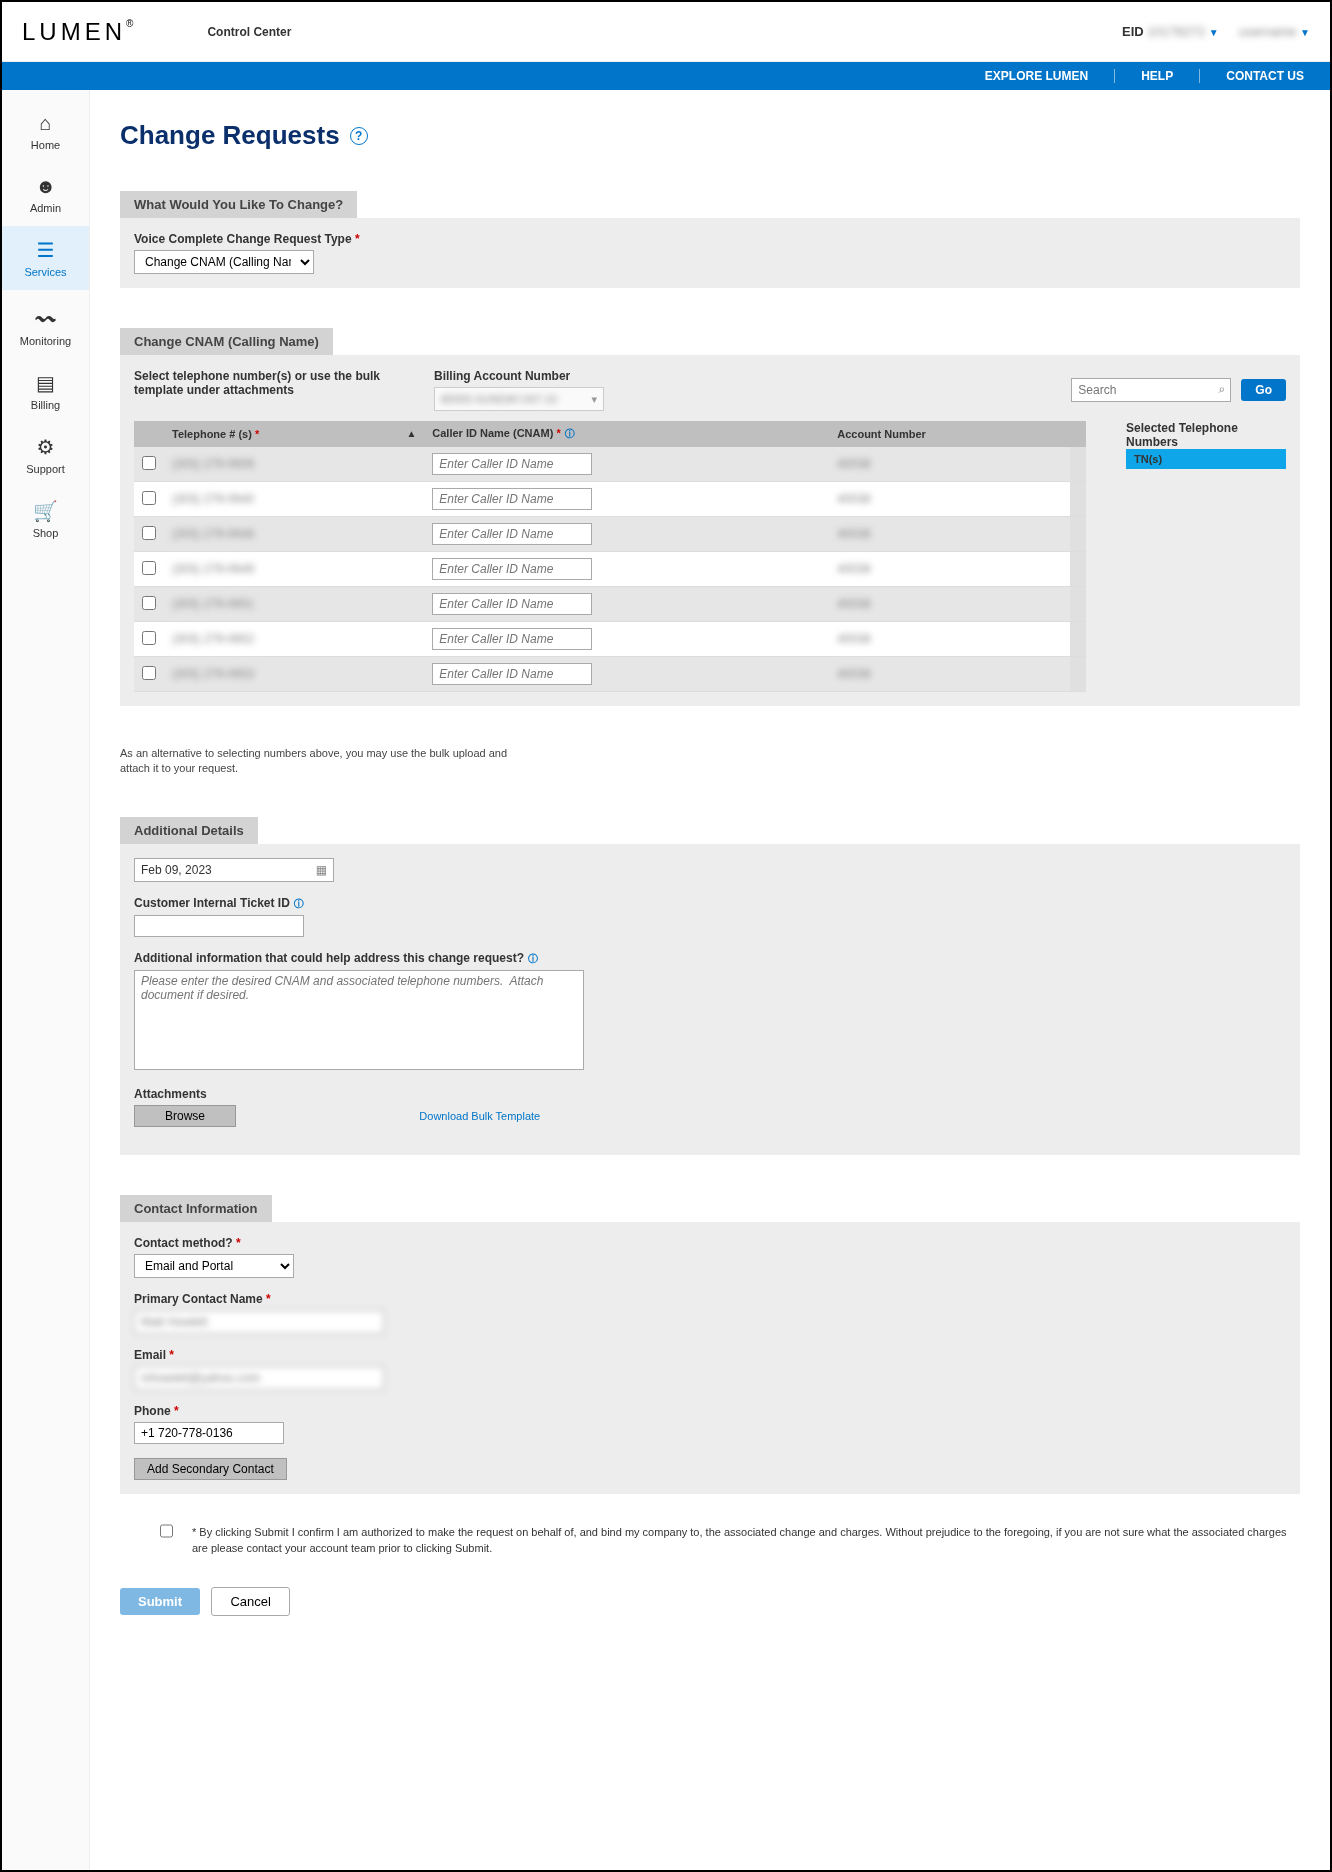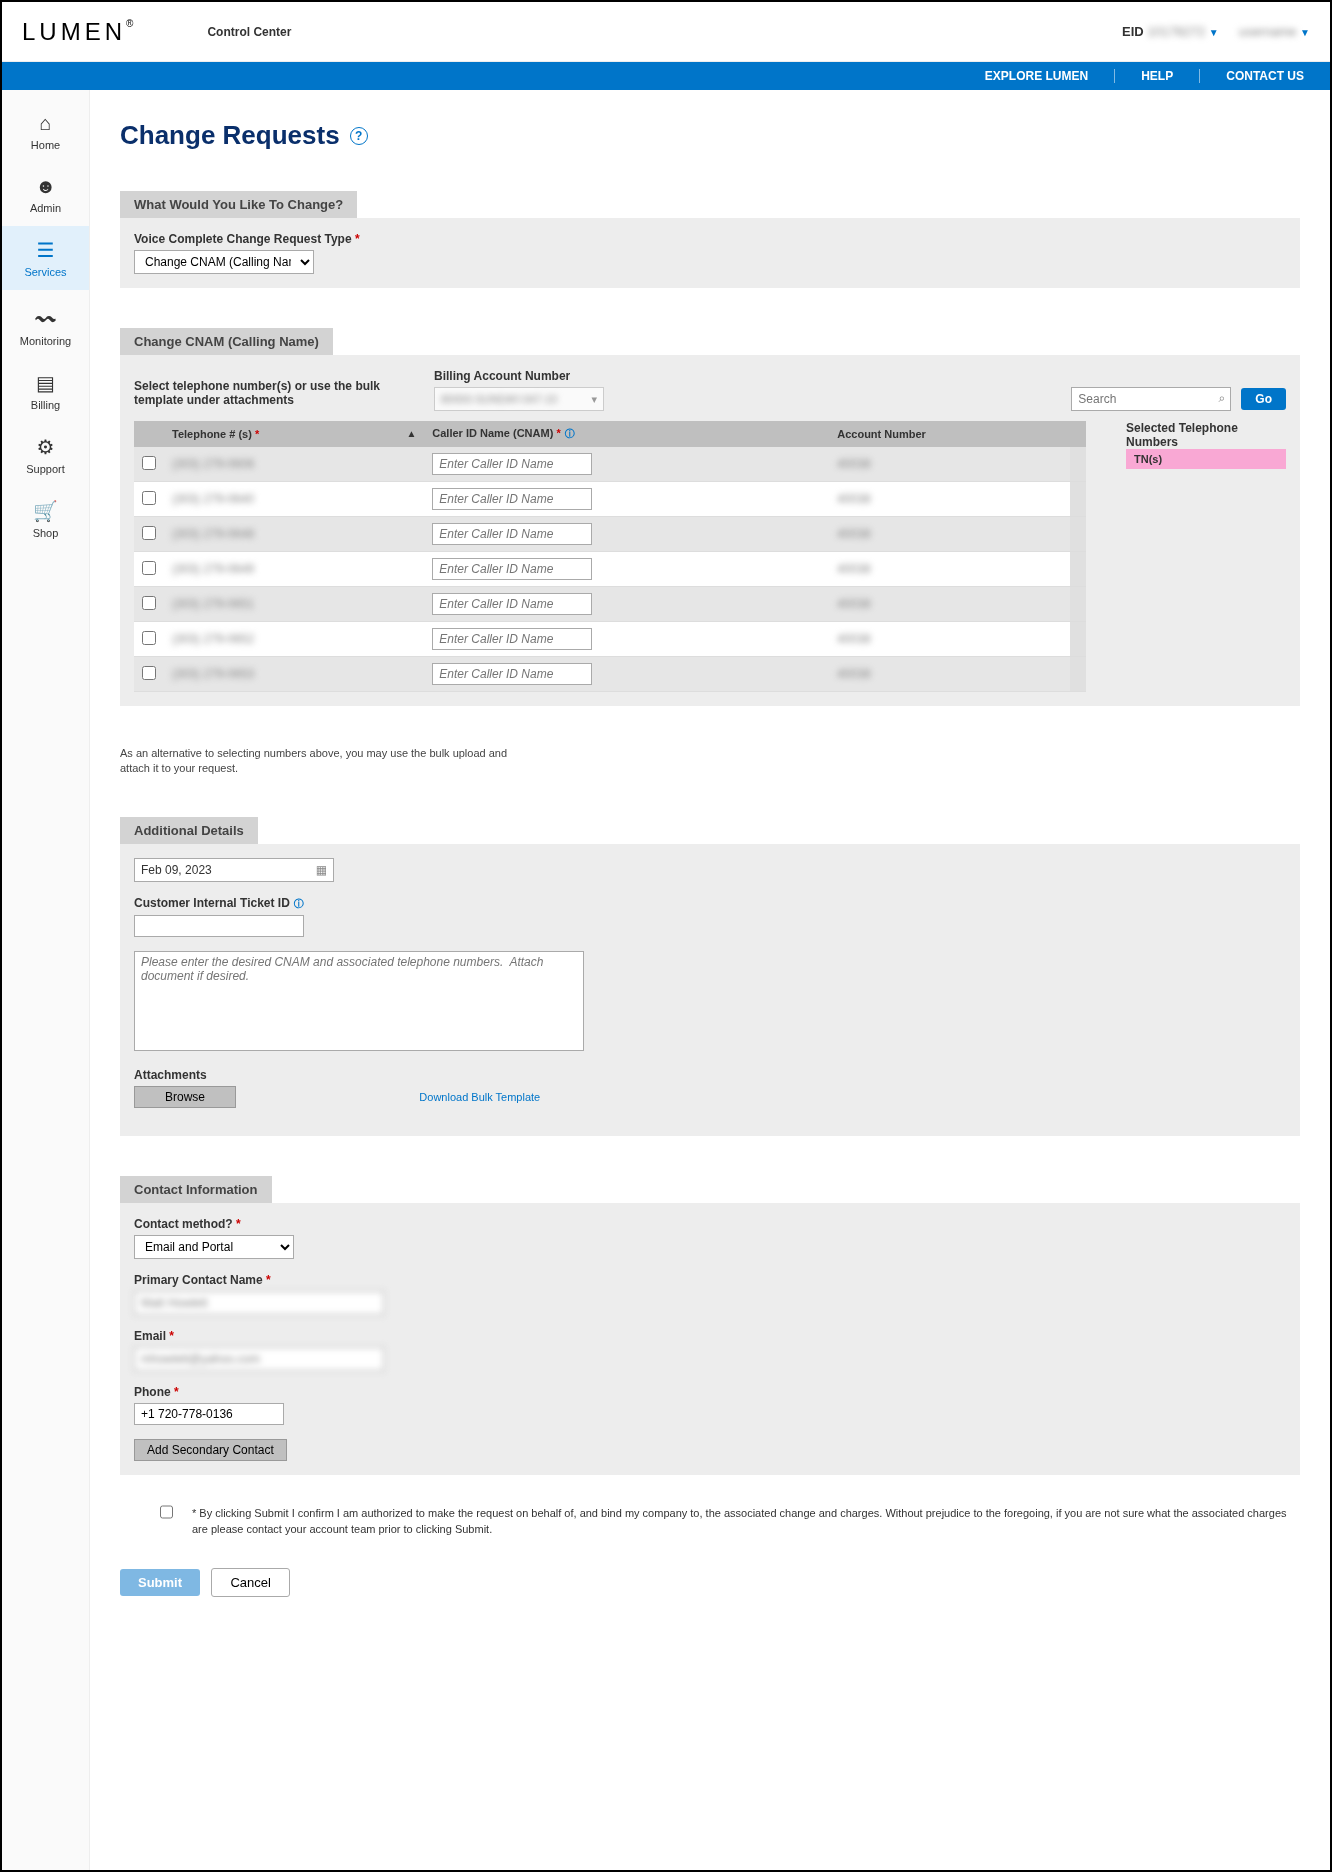--- a/index.html
+++ b/index.html
@@ -23,36 +23,36 @@
 .content { flex: 1; padding: 30px 30px; overflow-y: auto; }
 .page-title { color: #0a2f6b; font-size: 26px; font-weight: bold; display: flex; align-items: center; gap: 10px; }
 .help-circle { display: inline-flex; align-items: center; justify-content: center; width: 18px; height: 18px; border-radius: 50%; border: 1.5px solid #0075c9; color: #0075c9; font-size: 12px; }
 .section { margin-top: 40px; }
 .section-tab { display: inline-block; background: #d3d3d3; padding: 6px 14px; font-size: 13px; font-weight: bold; color: #444; }
 .section-body { background: #ededed; padding: 14px; }
 .field-label { font-size: 12px; font-weight: bold; margin-bottom: 4px; display: block; }
 .req { color: #c00; }
 .select, .text-input, .textarea { border: 1px solid #aaa; background: #fff; padding: 3px 6px; font-size: 12px; font-family: inherit; }
 .select { height: 24px; }
-.top-controls { display: flex; align-items: flex-end; gap: 40px; margin-bottom: 10px; }
+.top-controls { display: flex; gap: 40px; margin-bottom: 10px; }
 .search-input { width: 160px; height: 24px; }
 .go-btn { background: #0075c9; color: #fff; border: none; padding: 4px 14px; font-size: 12px; font-weight: bold; border-radius: 3px; }
 .table-wrap { display: flex; gap: 40px; }
 .table-left { flex: 1; }
 .table-right { width: 160px; }
 .tbl { width: 100%; border-collapse: collapse; font-size: 12px; }
 .tbl thead th { background: #bfbfbf; padding: 6px 8px; text-align: left; font-weight: bold; font-size: 11px; }
 .tbl tbody td { padding: 6px 8px; border-bottom: 1px solid #ddd; }
 .tbl tbody tr:nth-child(odd) { background: #e6e6e6; }
 .tbl tbody tr:nth-child(even) { background: #fff; }
 .cnam-input { width: 160px; height: 22px; font-style: italic; color: #888; }
 .sort-arrow { font-size: 10px; }
 .info-icon { color: #0075c9; font-size: 10px; font-weight: bold; margin-left: 4px; }
 .selected-title { font-size: 12px; font-weight: bold; }
-.tn-header { background: #f9a8d4; padding: 4px 8px; font-size: 11px; font-weight: bold; }
+.tn-header { background: #0ea5e9; padding: 4px 8px; font-size: 11px; font-weight: bold; }
 .scroll-col { width: 14px; background: #e0e0e0; }
 .note-text { font-size: 11px; color: #444; margin-top: 40px; line-height: 1.4; }
 .detail-row { margin-bottom: 14px; }
 .date-input { width: 200px; height: 24px; display: flex; align-items: center; justify-content: space-between; padding: 0 6px; border: 1px solid #aaa; background: #fff; }
 .cal-icon { color: #888; font-size: 12px; }
 .textarea { width: 450px; height: 100px; resize: none; font-style: italic; color: #888; }
 .browse-btn { background: #c0c0c0; border: 1px solid #999; padding: 3px 30px; font-size: 12px; }
 .dl-link { color: #0075c9; font-size: 11px; margin-left: 180px; }
 .contact-select { width: 160px; height: 24px; }
 .contact-input { width: 250px; height: 24px; }
@@ -243,20 +243,21 @@
           <div class="date-input">
             <span>Feb 09, 2023</span>
             <span class="cal-icon">▦</span>
           </div>
         </div>
         <div class="detail-row">
           <label class="field-label"><span>Customer Internal Ticket ID</span><span class="info-icon">ⓘ</span></label>
           <input class="text-input" style="width: 170px;">
         </div>
         <div class="detail-row">
+          <label class="field-label"><span>Additional information that could help address this change request?</span><span class="info-icon">ⓘ</span></label>
           <textarea class="textarea" placeholder="Please enter the desired CNAM and associated telephone numbers.  Attach document if desired." style=""></textarea>
         </div>
         <div class="detail-row">
           <label class="field-label">Attachments</label>
           <button class="browse-btn">Browse</button>
           <a class="dl-link">Download Bulk Template</a>
         </div>
       </div>
     </div>
 

